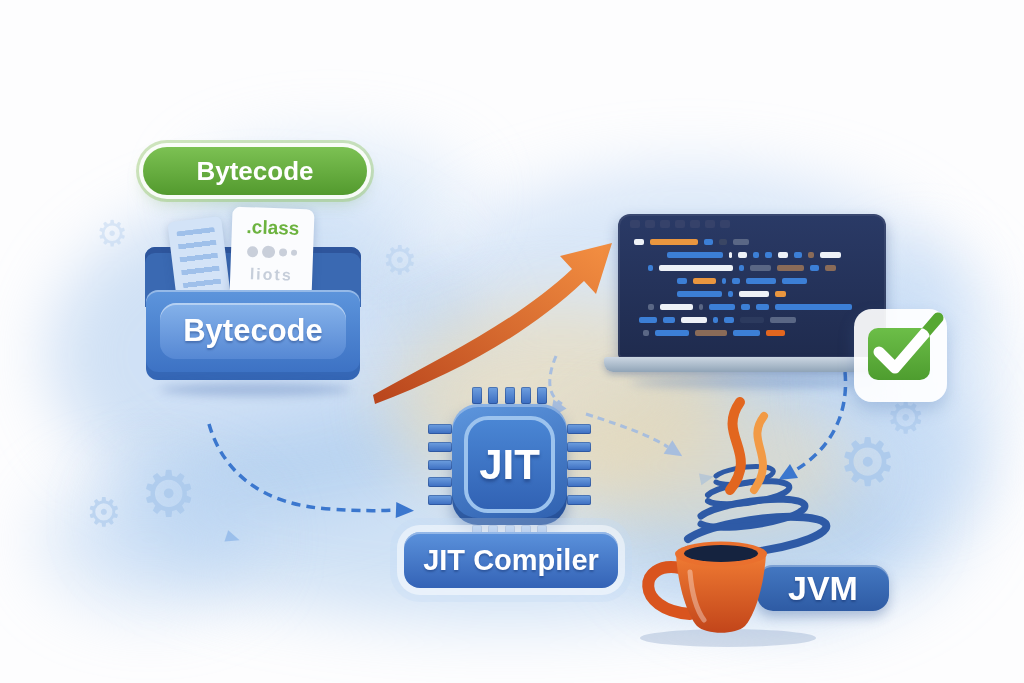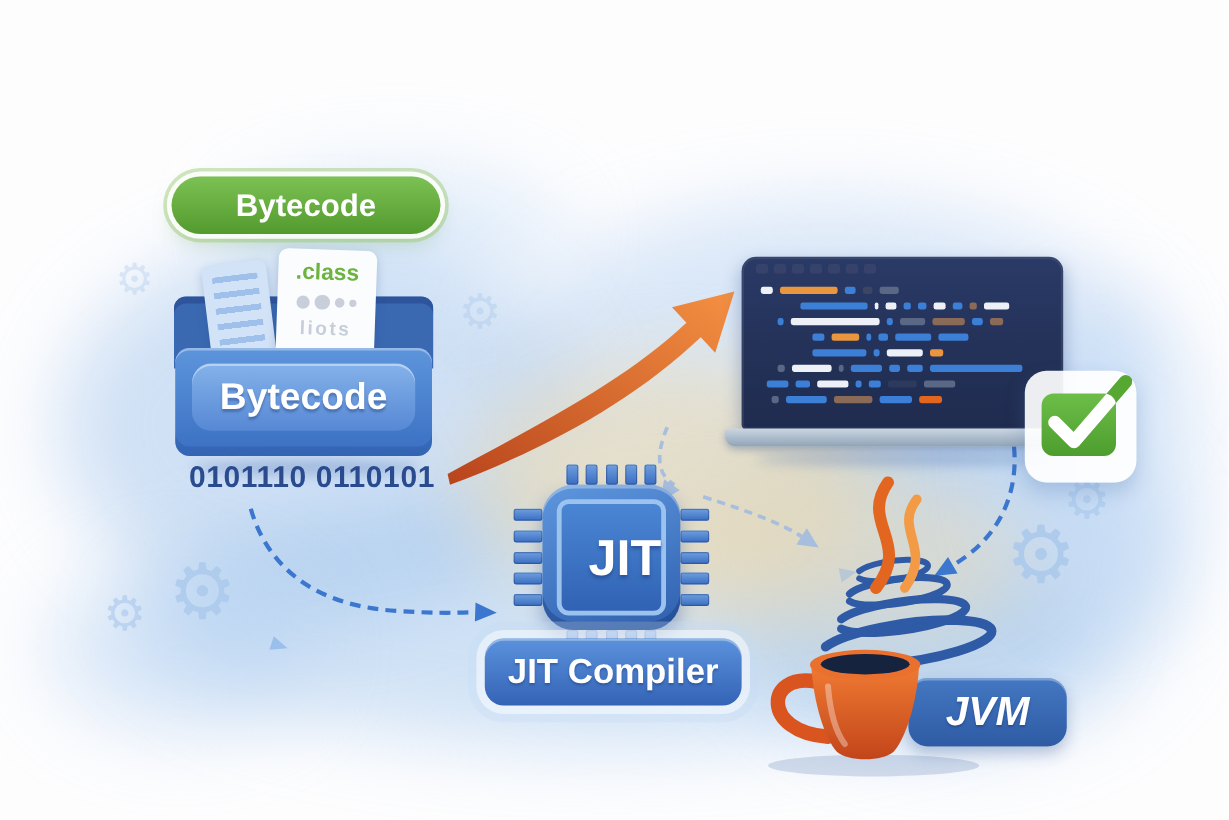--- a/index.html
+++ b/index.html
@@ -72,22 +72,22 @@
     text-shadow:0 2px 2px rgba(30,60,120,.4);box-shadow:inset 0 2px 0 rgba(255,255,255,.4);}
   .shadow{position:absolute;border-radius:50%;filter:blur(5px);background:rgba(60,100,170,.3);}
   .folder-shadow{left:20px;top:183px;width:190px;height:13px;}
   .binary{position:absolute;left:130px;top:384px;width:260px;text-align:center;z-index:3;
     font-size:25px;font-weight:700;color:#2a4c8f;letter-spacing:.5px;}
   
   .chip{position:absolute;left:452px;top:404px;width:115px;height:121px;z-index:3;
     background:linear-gradient(160deg,#5e97de,#2e5fae);border-radius:26px;
     box-shadow:inset 0 3px 0 rgba(255,255,255,.3),inset 0 -7px 0 rgba(20,50,110,.35),0 8px 14px rgba(40,75,140,.35);}
   .chip-plate{position:absolute;left:12px;top:12px;right:12px;bottom:12px;border:4px solid #9cc3ee;
-    border-radius:10px;background:linear-gradient(180deg,#4a86d4,#3162b4);
-    display:flex;align-items:center;justify-content:flex-end;}
+    border-radius:24px;background:linear-gradient(180deg,#4a86d4,#3162b4);
+    display:flex;align-items:center;justify-content:center;}
   .chip-label{color:#fff;font-weight:700;font-size:42px;text-shadow:0 3px 3px rgba(25,55,115,.5);}
   .pins{position:absolute;display:flex;justify-content:space-between;}
   .pins-top{top:-17px;left:20px;right:20px;height:17px;}
   .pins-bottom{bottom:-17px;left:20px;right:20px;height:17px;}
   .pins-left{left:-24px;top:20px;bottom:20px;width:24px;flex-direction:column;}
   .pins-right{right:-24px;top:20px;bottom:20px;width:24px;flex-direction:column;}
   .pins-top .pin,.pins-bottom .pin{width:10px;height:100%;}
   .pins-left .pin,.pins-right .pin{height:10px;width:100%;}
   .pin{background:linear-gradient(180deg,#6fa0e0,#3a6cc0);border-radius:2px;
     box-shadow:inset 0 0 0 1px rgba(25,55,115,.4);}
@@ -106,24 +106,24 @@
   .code-row{display:flex;gap:6px;height:6px;margin-bottom:7px;}
   .bar{height:6px;border-radius:2px;flex:0 0 auto;}
   .base{position:absolute;left:604px;top:357px;width:294px;height:15px;z-index:3;
     background:linear-gradient(180deg,#cbd6e2,#90a4b7);border-radius:3px 3px 9px 9px;
     box-shadow:0 3px 6px rgba(50,80,140,.3);}
   .laptop-shadow{left:630px;top:377px;width:250px;height:11px;z-index:2;}
   
   .check-card{position:absolute;left:854px;top:309px;width:93px;height:93px;z-index:4;
     background:rgba(255,255,255,.92);border-radius:18px;box-shadow:0 8px 16px rgba(70,110,170,.25);}
   
-  .jvm-badge{position:absolute;left:757px;top:565px;width:132px;height:57px;z-index:4;
+  .jvm-badge{position:absolute;left:757px;top:565px;width:132px;height:46px;z-index:4;
     background:linear-gradient(180deg,#4478c2,#2e5ba4);border-radius:16px;
     display:flex;align-items:center;justify-content:center;color:#fff;font-weight:700;font-size:34px;
-    text-shadow:0 2px 2px rgba(25,55,115,.5);box-shadow:inset 0 2px 0 rgba(255,255,255,.3),0 6px 12px rgba(40,75,140,.3);font-style:italic;}
+    text-shadow:0 2px 2px rgba(25,55,115,.5);box-shadow:inset 0 2px 0 rgba(255,255,255,.3),0 6px 12px rgba(40,75,140,.3);}
   .java{position:absolute;left:620px;top:390px;z-index:5;}
 </style>
 </head>
 <body>
 
 <div class="stage">
 
   <div class="blob b1"></div>
   <div class="blob b2"></div>
   <div class="blob b3"></div>
@@ -187,21 +187,20 @@
           <span></span>
           <span></span>
         </div>
       <div class="class-sub">liots</div>
     </div>
     <div class="folder-front">
       <div class="folder-label">Bytecode</div>
     </div>
     <div class="shadow folder-shadow"></div>
   </div>
-  <div class="binary">0101110 0110101</div>
 
   <div class="chip">
     <div class="pins pins-top">
         <span class="pin"></span>
         <span class="pin"></span>
         <span class="pin"></span>
         <span class="pin"></span>
         <span class="pin"></span>
       </div>
     <div class="pins pins-bottom">

